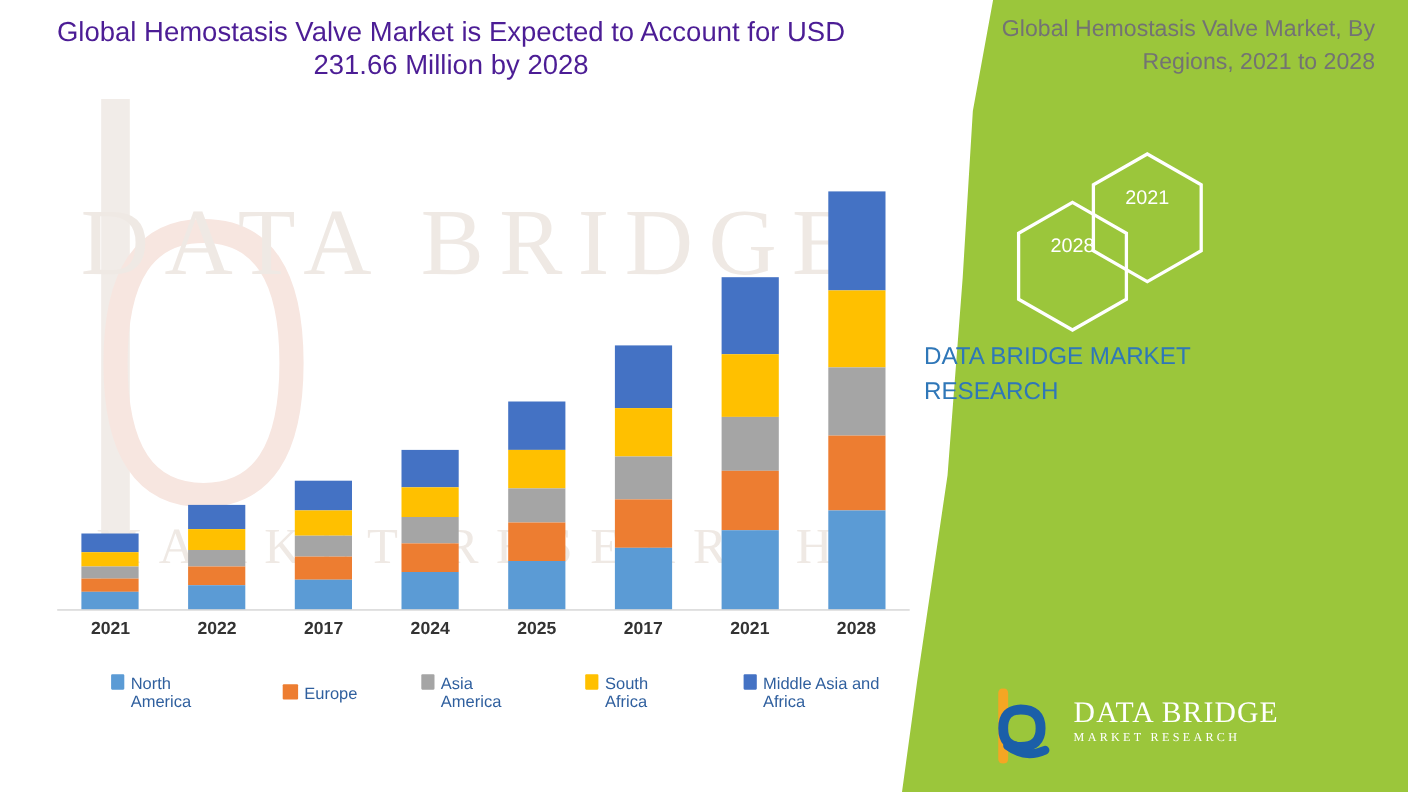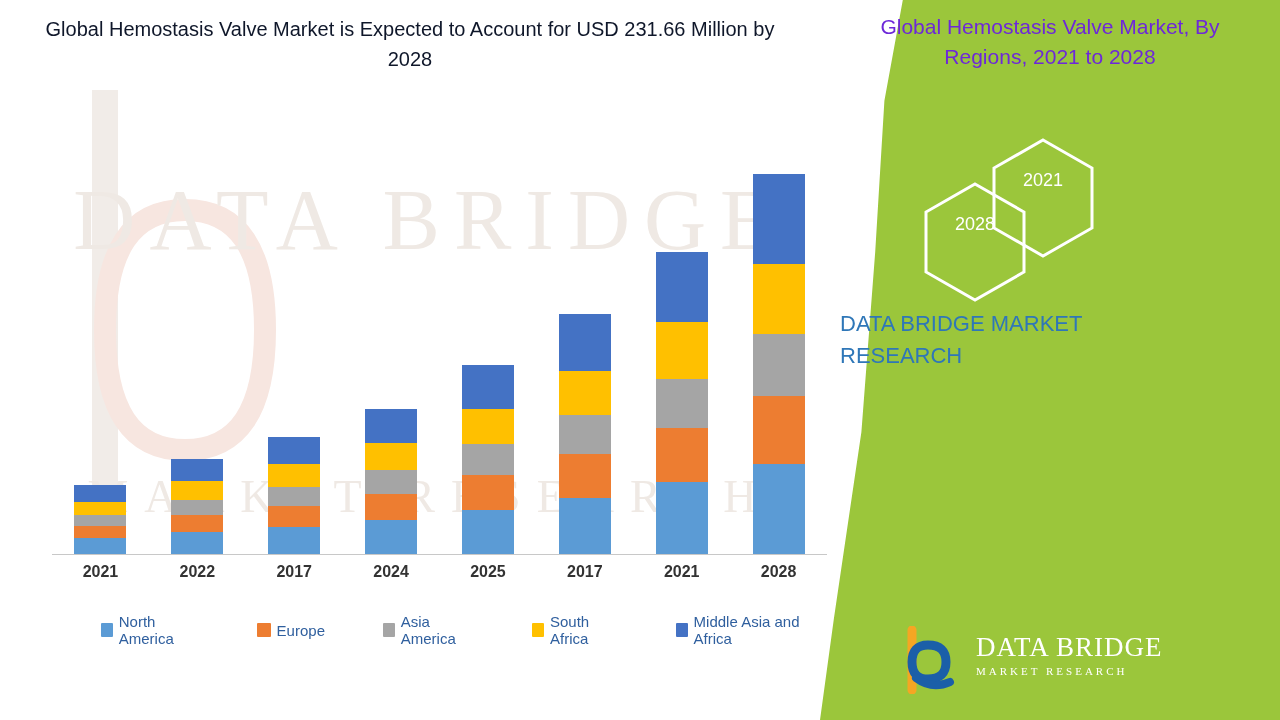--- a/index.html
+++ b/index.html
@@ -16,21 +16,21 @@
     position:absolute;top:0;right:0;width:460px;height:720px;
     overflow:hidden;
   }
   .green-shape{
     position:absolute;top:0;right:0;width:460px;height:720px;
     background:#9bc63b;
     clip-path:polygon(18% 0%, 100% 0%, 100% 100%, 0% 100%, 3% 86%, 9% 60%, 12% 35%, 14% 14%);
   }
   .panel-title{
     position:absolute;top:12px;left:30px;width:400px;
-    text-align:center;color:#6d28d9;
+    text-align:right;color:#737373;
     font-size:21px;line-height:30px;font-weight:400;
   }
 
   
   .hexwrap{position:absolute;top:148px;left:100px;width:320px;height:140px;}
   .hex{
     position:absolute;width:78px;height:88px;
   }
   .hex svg{display:block;}
   .hex-label{
@@ -56,21 +56,21 @@
     font-family:"Liberation Serif", serif;
   }
   .logo-sub{
     color:#ffffff;font-size:11px;letter-spacing:3px;margin-top:2px;
     font-family:"Liberation Serif", serif;
   }
 
   
   .chart-title{
     position:absolute;top:14px;left:40px;width:740px;
-    text-align:center;color:#0f172a;font-size:20px;line-height:30px;
+    text-align:center;color:#4c1d95;font-size:25px;line-height:30px;
   }
 
   .watermark{
     position:absolute;left:0;top:70px;width:860px;height:560px;
     pointer-events:none;
   }
   .wm-text{
     position:absolute;width:100%;text-align:center;
     color:#efe9e4;font-size:86px;letter-spacing:14px;
     font-family:"Liberation Serif", serif;
@@ -103,21 +103,21 @@
     position:absolute;left:52px;top:563px;width:775px;height:26px;display:flex;
   }
   .xlabel{
     flex:1;text-align:center;color:#333333;font-size:16px;font-weight:bold;
   }
 
   .legend{
     position:absolute;left:52px;top:618px;width:775px;height:24px;
     display:flex;align-items:center;justify-content:center;
   }
-  .legend-item{display:flex;align-items:center;margin:0 9px;padding-left:40px;}
+  .legend-item{display:flex;align-items:flex-start;margin:0 9px;padding-left:40px;}
   .legend-swatch{width:14px;height:14px;margin-right:6px;border-radius:1px;}
   .legend-label{font-size:15px;color:#2f5f9e;}
 </style>
 </head>
 <body>
 
 <div id="root">
 
   <div class="watermark">
     <svg class="wm-b" viewBox="0 0 230 520" xmlns="http://www.w3.org/2000/svg">

